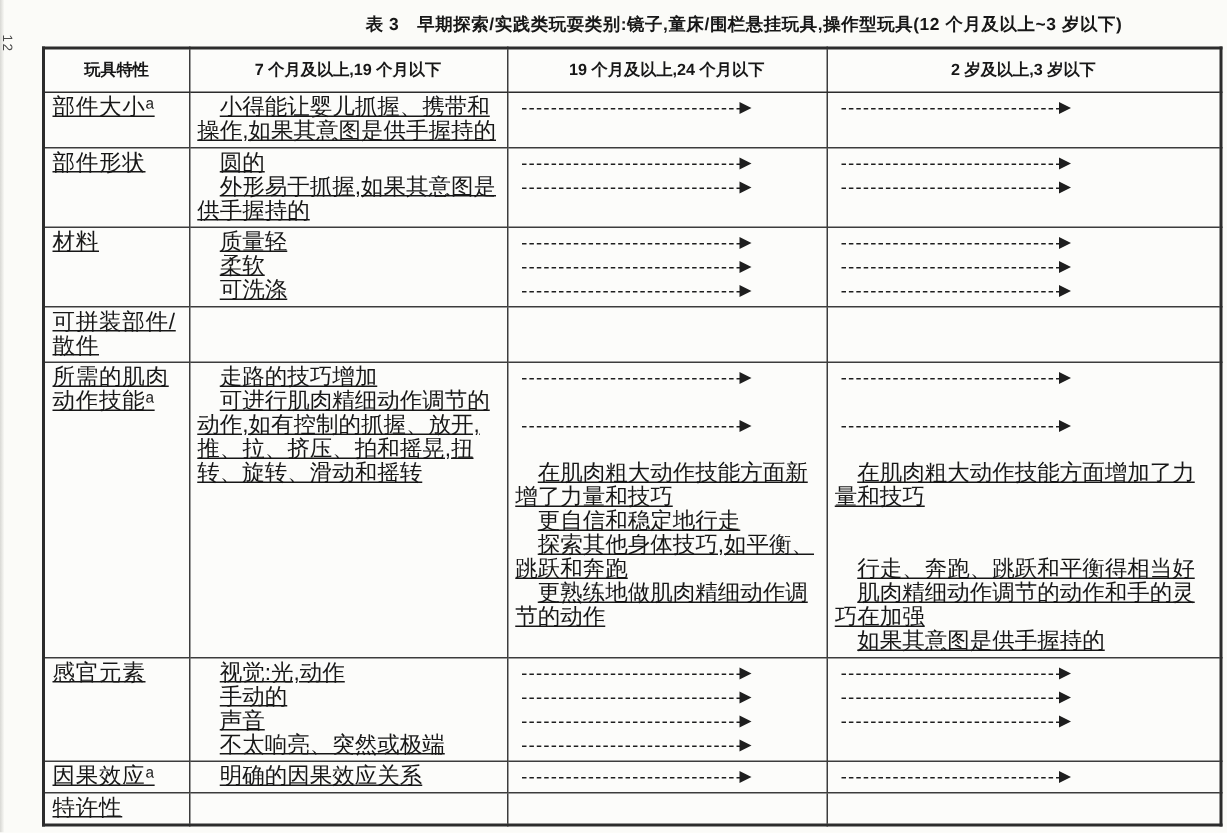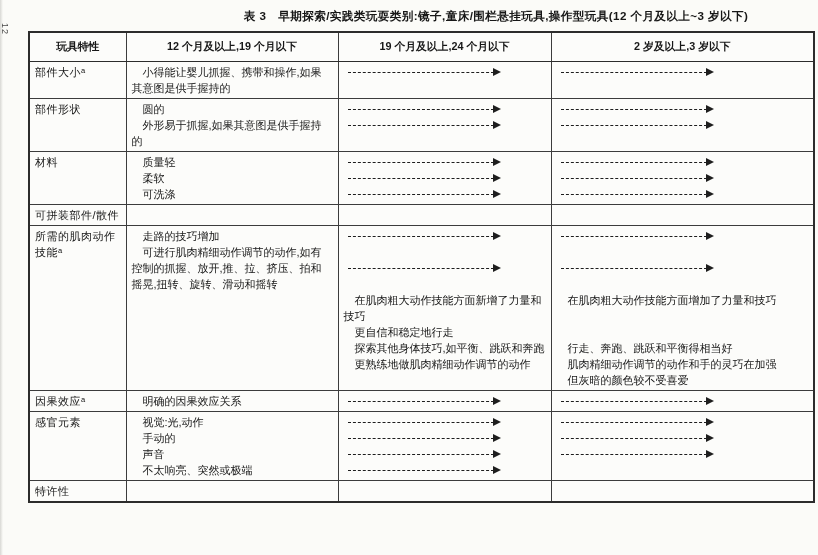--- a/index.html
+++ b/index.html
@@ -26,21 +26,21 @@
     border-collapse:collapse;border:2px solid #2c2c2c;
     background:#fcfcfa;
   }
   col.c1{width:97px}  col.c2{width:212px}
   col.c3{width:213px} col.c4{width:263px}
   th,td{border:1px solid #3c3c3c;vertical-align:top;padding:2px 5px;}
   th{
     font-size:10.8px;font-weight:bold;text-align:center;vertical-align:middle;
     height:18px;padding:5px 2px;border-bottom:1.5px solid #2c2c2c;
   }
-  p.lbl,p.ln{margin:0;font-size:11px;line-height:16px;}
+  p.lbl,p.ln{margin:0;font-size:15px;line-height:16px;text-decoration:underline;}
   p.lbl{text-indent:0;letter-spacing:0.5px;}
   p.ln{text-indent:1em;}
   .arrow{display:flex;align-items:center;height:16px;margin-left:4px;}
   .arrow .dash{width:146px;height:0;border-top:1.4px dashed #1e1e1e;}
   .arrow .head{
     width:0;height:0;margin-left:-1px;
     border-left:8px solid #1e1e1e;
     border-top:4px solid transparent;border-bottom:4px solid transparent;
   }
   .gap{height:16px;}
@@ -56,21 +56,21 @@
 <table class="main">
   <colgroup>
     <col class="c1">
       <col class="c2">
       <col class="c3">
       <col class="c4">
   </colgroup>
   <thead>
     <tr>
       <th>玩具特性</th>
-      <th>12 个月及以上,19 个月以下</th>
+      <th>7 个月及以上,19 个月以下</th>
       <th>19 个月及以上,24 个月以下</th>
       <th>2 岁及以上,3 岁以下</th>
     </tr>
   </thead>
   <tbody id="table-body">
       <tr>
         <td>
           <p class="lbl">部件大小ᵃ</p>
         </td>
         <td>
@@ -197,41 +197,21 @@
           <div class="arrow">
             <span class="dash"></span>
             <span class="head"></span>
           </div>
           <div class="gap"></div>
           <p class="ln">在肌肉粗大动作技能方面增加了力量和技巧</p>
           <div class="gap"></div>
           <div class="gap"></div>
           <p class="ln">行走、奔跑、跳跃和平衡得相当好</p>
           <p class="ln">肌肉精细动作调节的动作和手的灵巧在加强</p>
-          <p class="ln">但灰暗的颜色较不受喜爱</p>
-        </td>
-      </tr>
-      <tr>
-        <td>
-          <p class="lbl">因果效应ᵃ</p>
-        </td>
-        <td>
-          <p class="ln">明确的因果效应关系</p>
-        </td>
-        <td>
-          <div class="arrow">
-            <span class="dash"></span>
-            <span class="head"></span>
-          </div>
-        </td>
-        <td>
-          <div class="arrow">
-            <span class="dash"></span>
-            <span class="head"></span>
-          </div>
+          <p class="ln">如果其意图是供手握持的</p>
         </td>
       </tr>
       <tr>
         <td>
           <p class="lbl">感官元素</p>
         </td>
         <td>
           <p class="ln">视觉:光,动作</p>
           <p class="ln">手动的</p>
           <p class="ln">声音</p>
@@ -265,20 +245,40 @@
             <span class="head"></span>
           </div>
           <div class="arrow">
             <span class="dash"></span>
             <span class="head"></span>
           </div>
         </td>
       </tr>
       <tr>
         <td>
+          <p class="lbl">因果效应ᵃ</p>
+        </td>
+        <td>
+          <p class="ln">明确的因果效应关系</p>
+        </td>
+        <td>
+          <div class="arrow">
+            <span class="dash"></span>
+            <span class="head"></span>
+          </div>
+        </td>
+        <td>
+          <div class="arrow">
+            <span class="dash"></span>
+            <span class="head"></span>
+          </div>
+        </td>
+      </tr>
+      <tr>
+        <td>
           <p class="lbl">特许性</p>
         </td>
         <td></td>
         <td></td>
         <td></td>
       </tr>
     </tbody>
 </table>
 
 </body></html>

